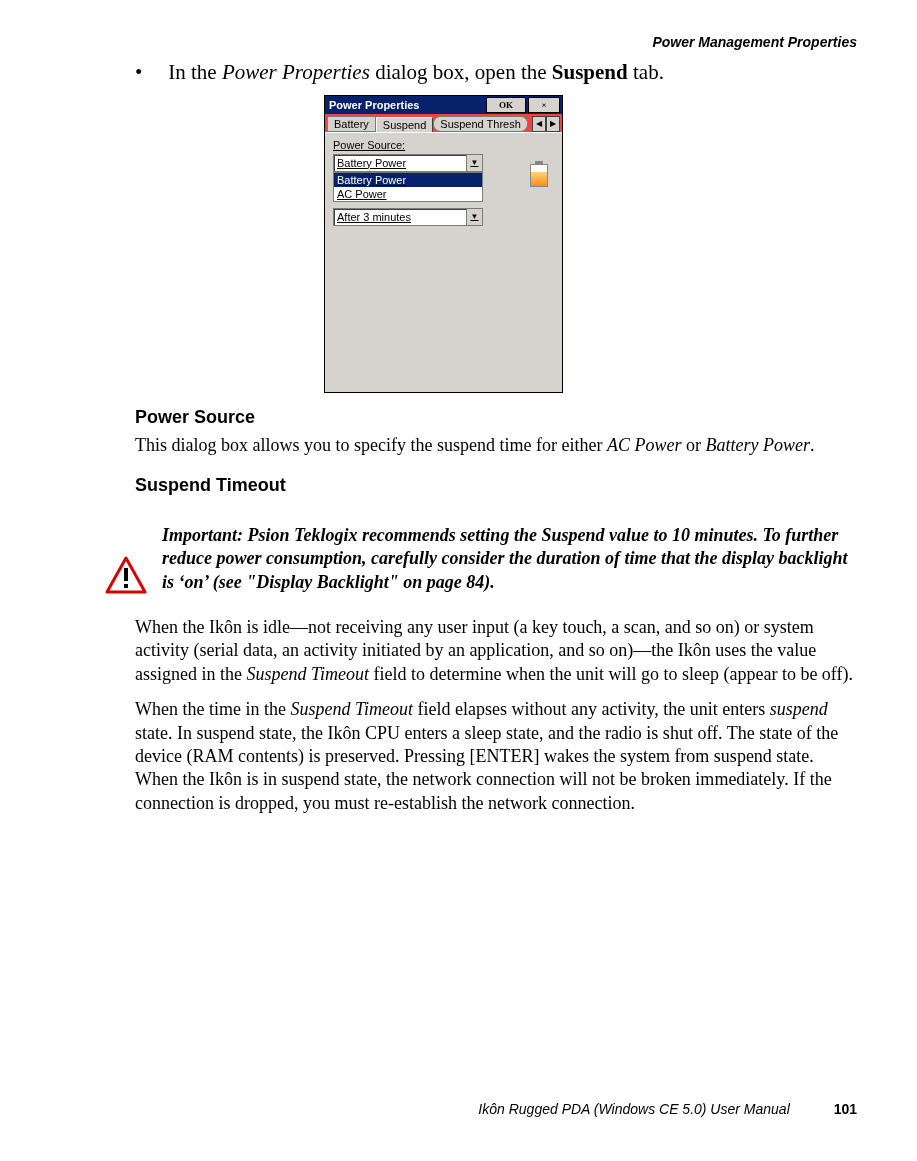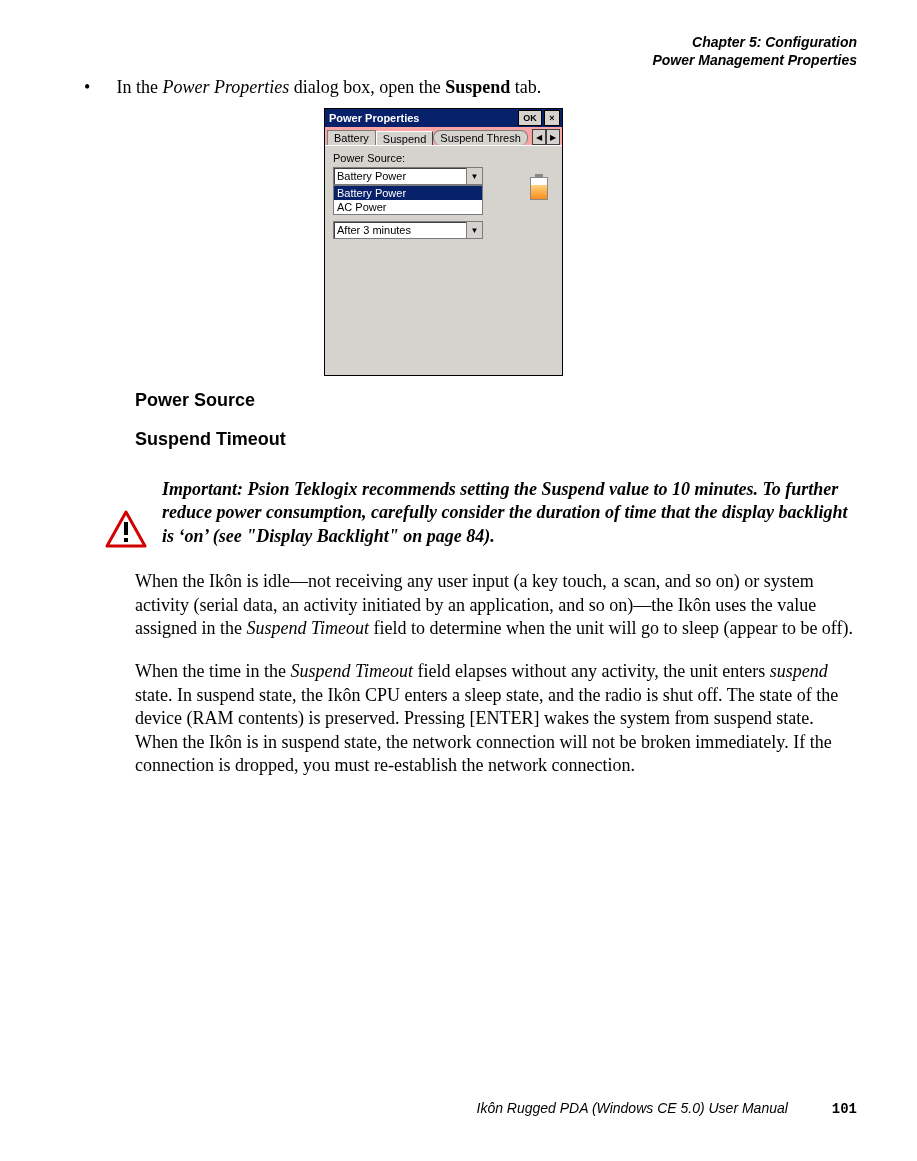--- a/index.html
+++ b/index.html
@@ -29,23 +29,23 @@
   .section-num {
     font-family: "Trebuchet MS", Arial, sans-serif;
     font-weight: bold;
     font-size: 19px;
     margin-top: 18px;
   }
   .body-indent {
     margin-left: 105px;
   }
   .bullet-line {
-    font-size: 18px;
+    font-size: 21px;
     margin-top: 8px;
-    margin-left: 54px;
+    margin-left: 105px;
   }
   .bullet-line .dot {
     display: inline-block;
     width: 28px;
   }
   .italic { font-style: italic; }
   .bold { font-weight: bold; }
   .subheading {
     font-family: "Trebuchet MS", Arial, sans-serif;
     font-weight: bold;
@@ -82,21 +82,20 @@
     bottom: 44px;
     right: 60px;
     font-family: "Trebuchet MS", Arial, sans-serif;
     font-style: italic;
     font-size: 14px;
   }
   .footer .pageno {
     font-weight: bold;
     font-style: normal;
     margin-left: 40px;
-    font-family: Liberation Mono, monospace;
   }
 
   
   .ce-dialog {
     width: 237px;
     margin: 10px auto 0 auto;
     border: 1px solid #000;
     background: #d6d3ce;
     font-family: Tahoma, Arial, sans-serif;
     font-size: 11px;
@@ -114,30 +113,31 @@
   .ce-btn-ok, .ce-btn-x {
     background: #d6d3ce;
     color: #000;
     border: 1px solid #000;
     height: 14px;
     font-size: 9px;
     display: inline-flex;
     align-items: center;
     justify-content: center;
     margin-left: 2px;
-    padding: 0 0;
-    font-weight: bold;
+    padding: 0 8px;
+    font-weight: bold;
+    font-family: Liberation Serif, serif;
   }
   .ce-btn-ok { width: 22px; }
   .ce-btn-x { width: 14px; }
   .ce-tabs {
     display: flex;
     align-items: center;
     padding: 2px 2px 0 2px;
-    background: #fca5a5;
+    background: #ef4444;
   }
   .ce-tab {
     border: 1px solid #7b7b7b;
     border-bottom: none;
     background: #d6d3ce;
     padding: 1px 6px;
     font-size: 11px;
     margin-right: 0;
   }
   .ce-tab.active {
@@ -156,23 +156,24 @@
     border: 1px solid #404040;
     background: #d6d3ce;
     font-size: 8px;
     display: flex;
     align-items: center;
     justify-content: center;
   }
   .ce-client {
     border-top: 1px solid #fff;
     padding: 6px 8px 8px 8px;
-    height: 230px;
+    height: 260px;
     position: relative;
     box-sizing: border-box;
+    text-decoration: underline;
   }
   .ce-label {
     font-size: 11px;
     color: #000;
     margin-bottom: 3px;
   }
   .ce-combo {
     width: 150px;
     height: 18px;
     background: #fff;
@@ -234,21 +235,20 @@
     box-sizing: border-box;
   }
   .ce-gap { height: 6px; }
 </style>
 </head>
 <body>
 
 <div class="page">
 
   <div class="header-right">
-    <div>Chapter 5: Configuration</div>
     <div>Power Management Properties</div>
   </div>
 
 
   <div class="bullet-line">
     <span class="dot">•</span>
     <span>In the </span><span class="italic">Power Properties</span><span> dialog box, open the </span><span class="bold">Suspend</span><span> tab.</span>
   </div>
 
   <div class="ce-dialog">
@@ -283,41 +283,44 @@
       </div>
       <div class="ce-battery">
         <div class="tip"></div>
         <div class="body"></div>
       </div>
     </div>
   </div>
 
   <div class="body-indent">
     <div class="subheading">Power Source</div>
+    <div class="para">
+      <span>This dialog box allows you to specify the suspend time for either </span><span class="italic">AC Power</span><span> or </span><span class="italic">Battery Power</span><span>.</span>
+    </div>
 
     <div class="subheading" style="margin-top:18px;">Suspend Timeout</div>
   </div>
 
   <div class="important-wrap">
     <svg class="warn-icon" width="42" height="38" viewBox="0 0 42 38">
       <polygon points="21,2 40,36 2,36" fill="none" stroke="#d40000" stroke-width="3" stroke-linejoin="round"></polygon>
       <rect x="19" y="12" width="4" height="13" fill="#000"></rect>
       <rect x="19" y="28" width="4" height="4" fill="#000"></rect>
     </svg>
     <div class="important-text">
       <span class="important-label">Important:</span>
       <span>Psion Teklogix recommends setting the Suspend value to 10 minutes. To further reduce power consumption, carefully consider the duration of time that the display backlight is ‘on’ (see "Display Backlight" on page 84).</span>
     </div>
   </div>
 
   <div class="body-indent">
     <div class="para" style="margin-top:22px;">
       <span>When the Ikôn is idle—not receiving any user input (a key touch, a scan, and so on) or system activity (serial data, an activity initiated by an application, and so on)—the Ikôn uses the value assigned in the </span><span class="italic">Suspend Timeout</span><span> field to determine when the unit will go to sleep (appear to be off).</span>
     </div>
-    <div class="para" style="margin-top:20px;">
+    <div class="para" style="margin-top:12px;">
       <span>When the time in the </span><span class="italic">Suspend Timeout</span><span> field elapses without any activity, the unit enters </span><span class="italic">suspend</span><span> state. In suspend state, the Ikôn CPU enters a sleep state, and the radio is shut off. The state of the device (RAM contents) is preserved. Pressing [ENTER] wakes the system from suspend state. When the Ikôn is in suspend state, the network connection will not be broken immediately. If the connection is dropped, you must re-establish the network connection.</span>
     </div>
   </div>
 
   <div class="footer">
     <span>Ikôn Rugged PDA (Windows CE 5.0) User Manual</span>
     <span class="pageno">101</span>
   </div>
 
 </div>

